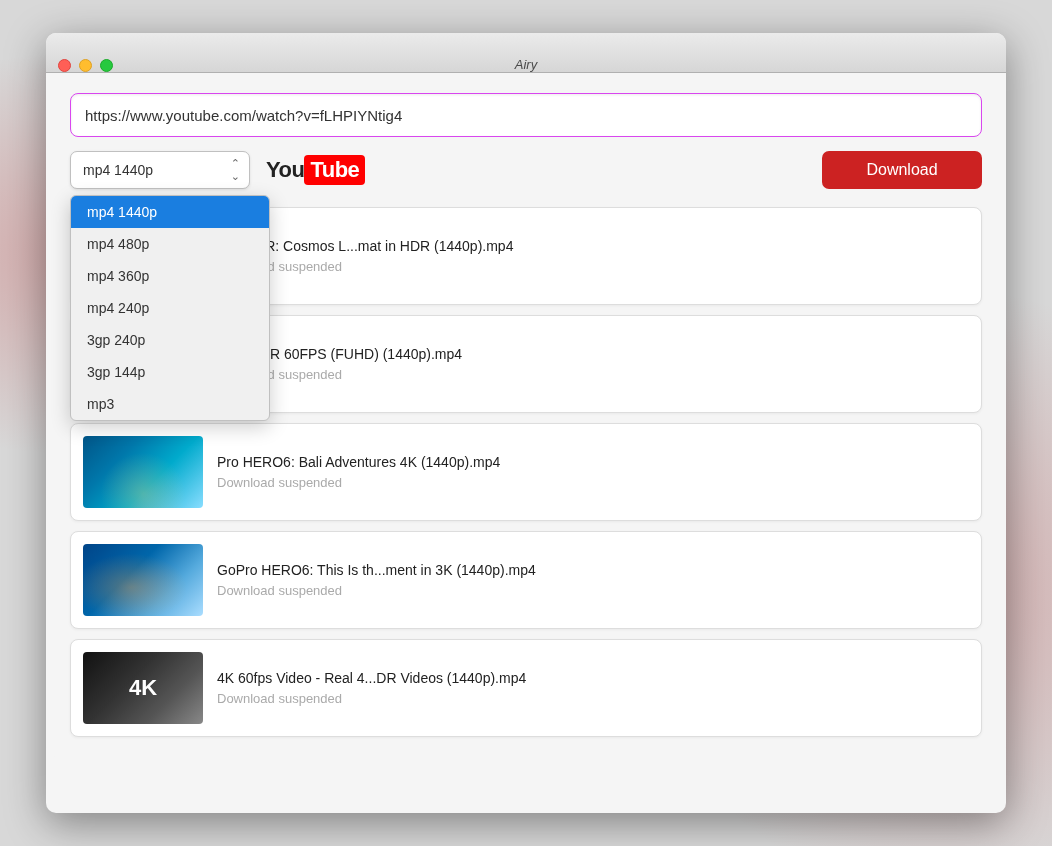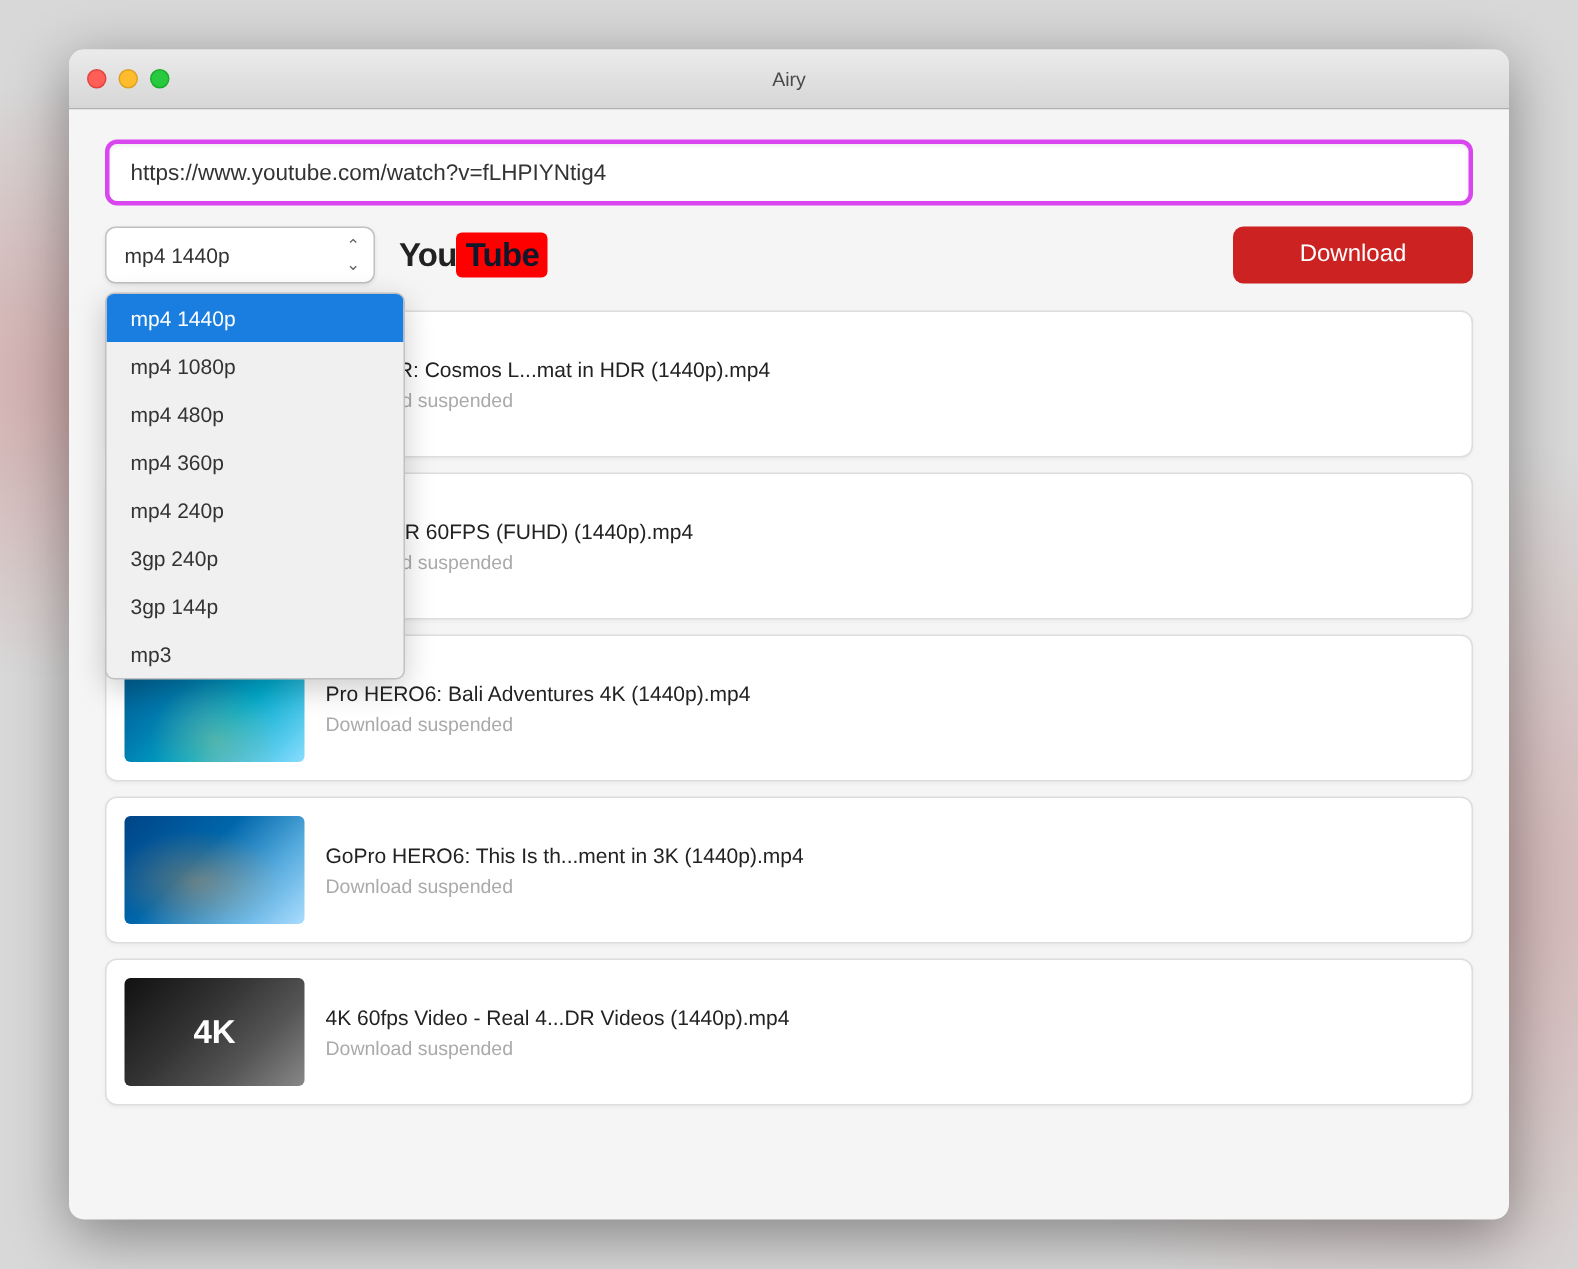--- a/index.html
+++ b/index.html
@@ -22,24 +22,25 @@
       overflow: visible;
       position: relative;
     }
 
     
     .titlebar {
       background: linear-gradient(to bottom, #ebebeb, #d6d6d6);
       border-radius: 10px 10px 0 0;
       height: 40px;
       display: flex;
-      align-items: center;
+      align-items: flex-end;
       padding: 0 12px;
       border-bottom: 1px solid #b0b0b0;
       position: relative;
+      font-style: italic;
     }
     .traffic-lights {
       display: flex;
       gap: 8px;
       align-items: center;
     }
     .traffic-light {
       width: 13px;
       height: 13px;
       border-radius: 50%;
@@ -61,21 +62,21 @@
     .content {
       padding: 20px 24px;
       background: #f5f5f5;
       border-radius: 0 0 10px 10px;
     }
 
     
     .url-bar {
       width: 100%;
       height: 44px;
-      border: 3px solid #d946ef;
+      border: 1px solid #d946ef;
       border-radius: 8px;
       background: white;
       font-size: 15px;
       color: #333;
       padding: 0 14px;
       margin-bottom: 14px;
       outline: none;
       box-shadow: inset 0 1px 3px rgba(0,0,0,0.08);
     }
 
@@ -129,21 +130,21 @@
     }
     .yt-you {
       font-size: 22px;
       font-weight: 900;
       color: #222;
       font-family: 'Arial Black', Arial, sans-serif;
       letter-spacing: -0.5px;
     }
     .yt-tube-box {
       background: #ff0000;
-      color: #0f172a;
+      color: #ffffff;
       font-size: 22px;
       font-weight: 900;
       font-family: 'Arial Black', Arial, sans-serif;
       padding: 2px 6px;
       border-radius: 4px;
       letter-spacing: -0.5px;
     }
 
     
     .download-btn {
@@ -317,21 +318,20 @@
     <div class="controls-row">
 
       <div class="format-selector-wrapper">
         <select class="format-selector">
         <option value="mp4 1440p">mp4 1440p</option><option value="mp4 1080p">mp4 1080p</option><option value="mp4 720p">mp4 720p</option><option value="mp4 480p">mp4 480p</option><option value="mp4 360p">mp4 360p</option><option value="mp4 240p">mp4 240p</option><option value="mp4 144p">mp4 144p</option><option value="3gp 240p">3gp 240p</option><option value="3gp 144p">3gp 144p</option><option value="mp3">mp3</option></select>
         <span class="format-selector-arrow">⌃<br>⌄</span>
 
         
         <div class="dropdown-menu">
           <div class="dropdown-item selected">mp4 1440p</div>
-          <div class="dropdown-item">mp4 1080p</div>
           <div class="dropdown-item">mp4 480p</div>
           <div class="dropdown-item">mp4 360p</div>
           <div class="dropdown-item">mp4 240p</div>
           <div class="dropdown-item">3gp 240p</div>
           <div class="dropdown-item">3gp 144p</div>
           <div class="dropdown-item">mp3</div>
         </div>
       </div>
 
       <div class="youtube-logo">

